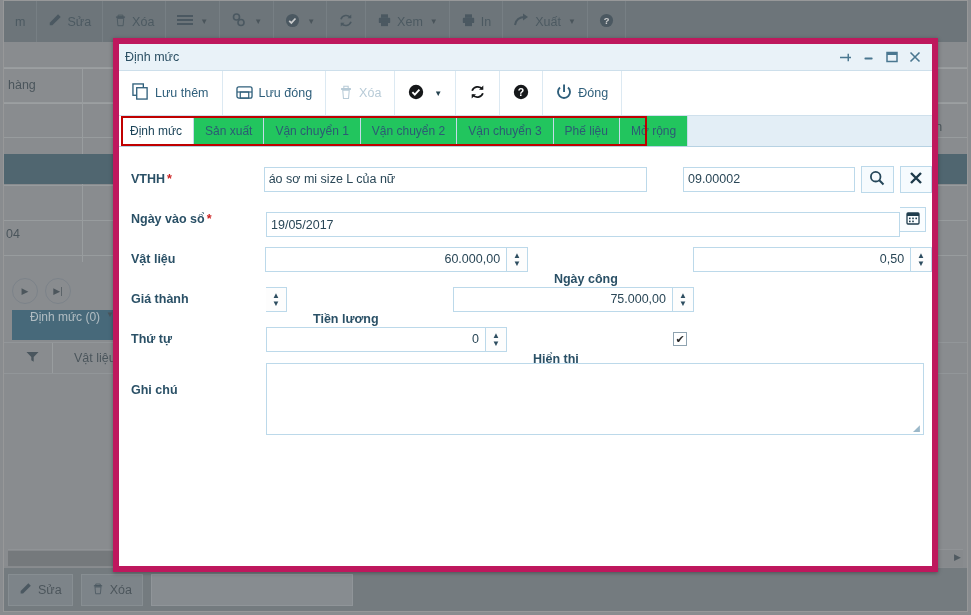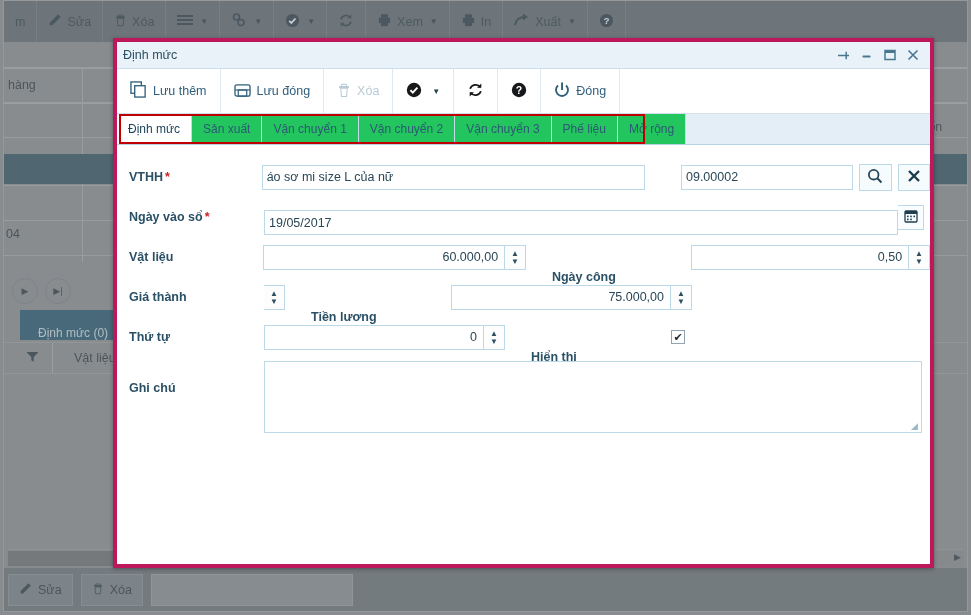--- a/index.html
+++ b/index.html
@@ -28,40 +28,40 @@
   
   #bg-grid{position:absolute;left:0;top:41px;right:0;bottom:70px;background:#8e9295;}
   .bg-headrow{position:absolute;left:0;top:26px;right:0;height:34px;border-top:1px solid #aeb2b4;border-bottom:1px solid #aeb2b4;}
   .bg-cellsep{position:absolute;top:0;bottom:0;width:1px;background:#a9aeb0;}
   .bg-rowline{position:absolute;left:0;right:0;height:1px;background:#a7acae;}
   .bg-selrow{position:absolute;left:0;right:0;height:30px;background:#2b5060;}
   .bg-text{position:absolute;color:#22323c;font-size:12.5px;white-space:nowrap;}
   #bg-pager{position:absolute;left:0;top:-64px;width:330px;height:34px;display:flex;align-items:center;gap:7px;padding-left:8px;}
   .pgbtn{width:24px;height:24px;border-radius:50%;border:1px solid #77808a;color:#25343d;
     display:flex;align-items:center;justify-content:center;font-size:9px;}
-  #bg-subtab{position:absolute;left:16px;top:-28px;width:120px;height:30px;background:#1d5570;color:#cfe2ea;
-    display:flex;align-items:flex-end;justify-content:center;font-size:12px;gap:4px;}
+  #bg-subtab{position:absolute;left:8px;top:-28px;width:120px;height:30px;background:#1d5570;color:#cfe2ea;
+    display:flex;align-items:flex-start;justify-content:center;font-size:12px;gap:4px;}
 
   
   #bg-hscroll{position:absolute;left:4px;right:4px;bottom:44px;height:17px;background:#8a8e91;border-top:1px solid #9a9ea1;}
   #bg-hthumb{position:absolute;left:0;top:1px;height:15px;width:87%;background:#6c7074;}
   #bg-hright{position:absolute;right:2px;top:2px;color:#2c3c46;font-size:9px;}
 
   
   #bg-bottombar{position:absolute;left:0;right:0;bottom:0;height:43px;background:#6a7479;display:flex;align-items:center;gap:0;}
   .bbtn{height:30px;margin:0 4px;padding:0 10px;display:flex;align-items:center;gap:6px;
     background:#79838a;border:1px solid #8b949a;color:#24333c;font-size:12.5px;}
   #bg-bottominput{height:30px;width:200px;margin-left:4px;background:#8b9297;border:1px solid #9aa1a6;}
 
   
   #dim{position:absolute;inset:0;background:rgba(130,133,136,0.42);}
 
   
   #modal{position:absolute;left:113px;top:38px;width:813px;height:522px;
-    background:#ffffff;border:4px solid #be185d;box-shadow:0 1px 4px rgba(0,0,0,.35);}
+    background:#ffffff;border:6px solid #be185d;box-shadow:0 1px 4px rgba(0,0,0,.35);}
 
   #modal-titlebar{height:26px;background:#e9f2f8;border-bottom:1px solid #cddfeb;
     display:flex;align-items:center;padding:0 6px;}
   #modal-title{color:#2b4f63;font-size:12.5px;font-weight:400;}
   #modal-wincontrols{margin-left:auto;display:flex;align-items:center;gap:11px;padding-right:5px;color:#4a7790;}
   #modal-wincontrols span{line-height:1;display:flex;align-items:center;}
 
   #modal-toolbar{height:44px;background:#ffffff;border-bottom:1px solid #cfe0ec;display:flex;align-items:stretch;}
   .tbtn{display:flex;align-items:center;gap:6px;padding:0 13px;border-right:1px solid #dce9f2;
     color:#2f5f7b;font-size:12.5px;white-space:nowrap;cursor:default;}

